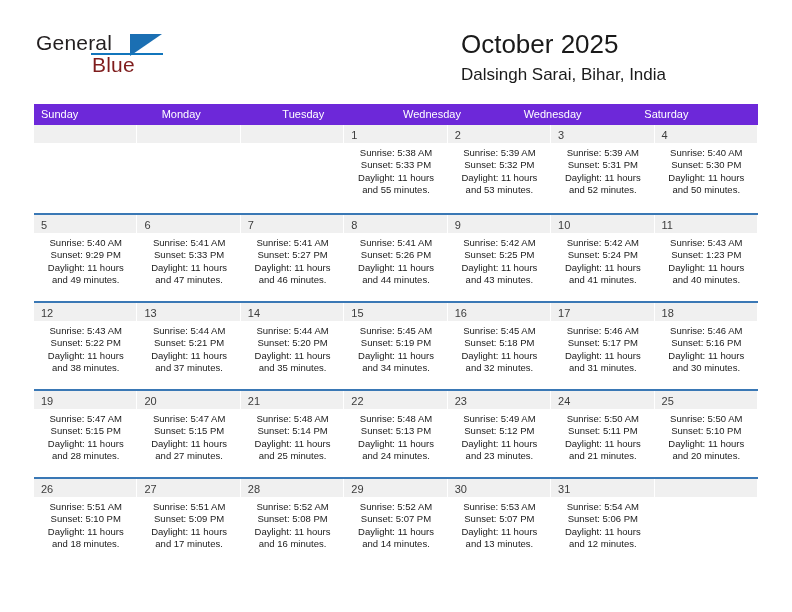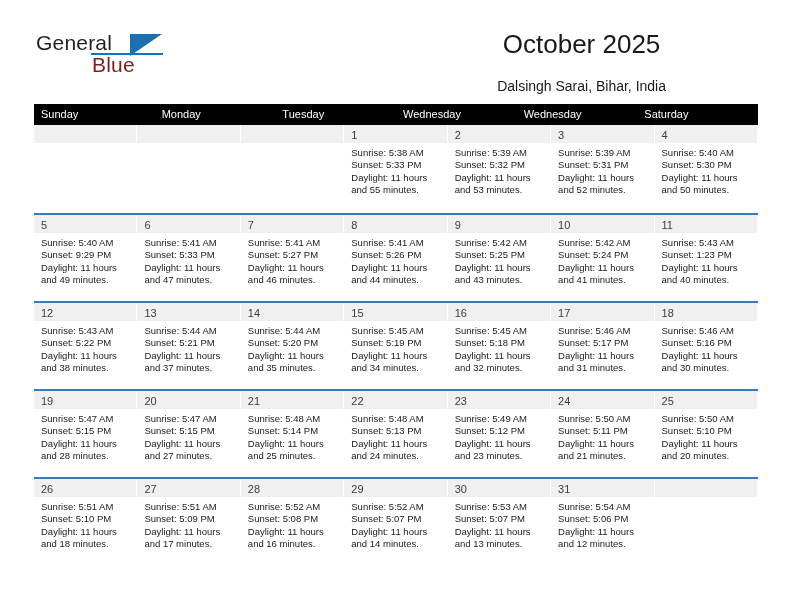--- a/index.html
+++ b/index.html
@@ -69,46 +69,46 @@
     top: 25px;
     width: 72px;
     height: 2px;
     background: #1175bc;
   }
 
   .title-block {
     position: absolute;
     right: 0;
     top: 0;
-    text-align: center;
+    text-align: left;
   }
   .cal-title {
     font-size: 26px;
     color: #1a1a1a;
     line-height: 32px;
     white-space: nowrap;
   }
   .cal-subtitle {
-    font-size: 14px;
+    font-size: 17px;
     color: #1a1a1a;
     line-height: 20px;
-    margin-top: 16px;
+    margin-top: 5px;
     white-space: nowrap;
   }
 
   
   .calendar {
     position: absolute;
     left: 34px;
     top: 104px;
     width: 724px;
   }
   .dow-row {
     display: flex;
-    background: #000000;
+    background: #6d28d9;
     height: 21px;
   }
   .dow {
     flex: 1 1 0;
     color: #ffffff;
     font-size: 11px;
     line-height: 21px;
     padding-left: 7px;
     box-sizing: border-box;
     white-space: nowrap;
@@ -139,20 +139,21 @@
   .day.empty .day-numbar {
     background: #f0f0f0;
   }
   .day-num {
     font-size: 11px;
     line-height: 18px;
     color: #3c3c3c;
   }
   .day-lines {
     padding: 4px 6px 0 7px;
+    text-align: center;
   }
   .dline {
     font-size: 9.5px;
     line-height: 12.4px;
     color: #1a1a1a;
     white-space: nowrap;
   }
 </style>
 </head>
 <body>

